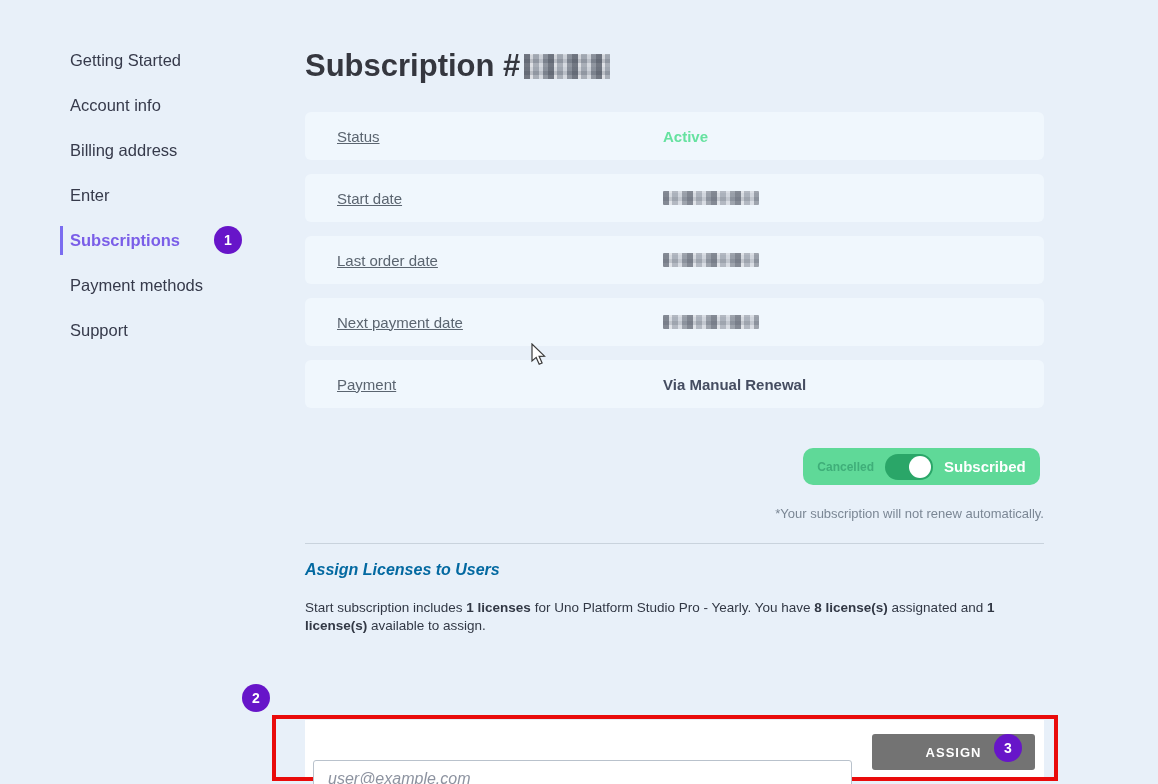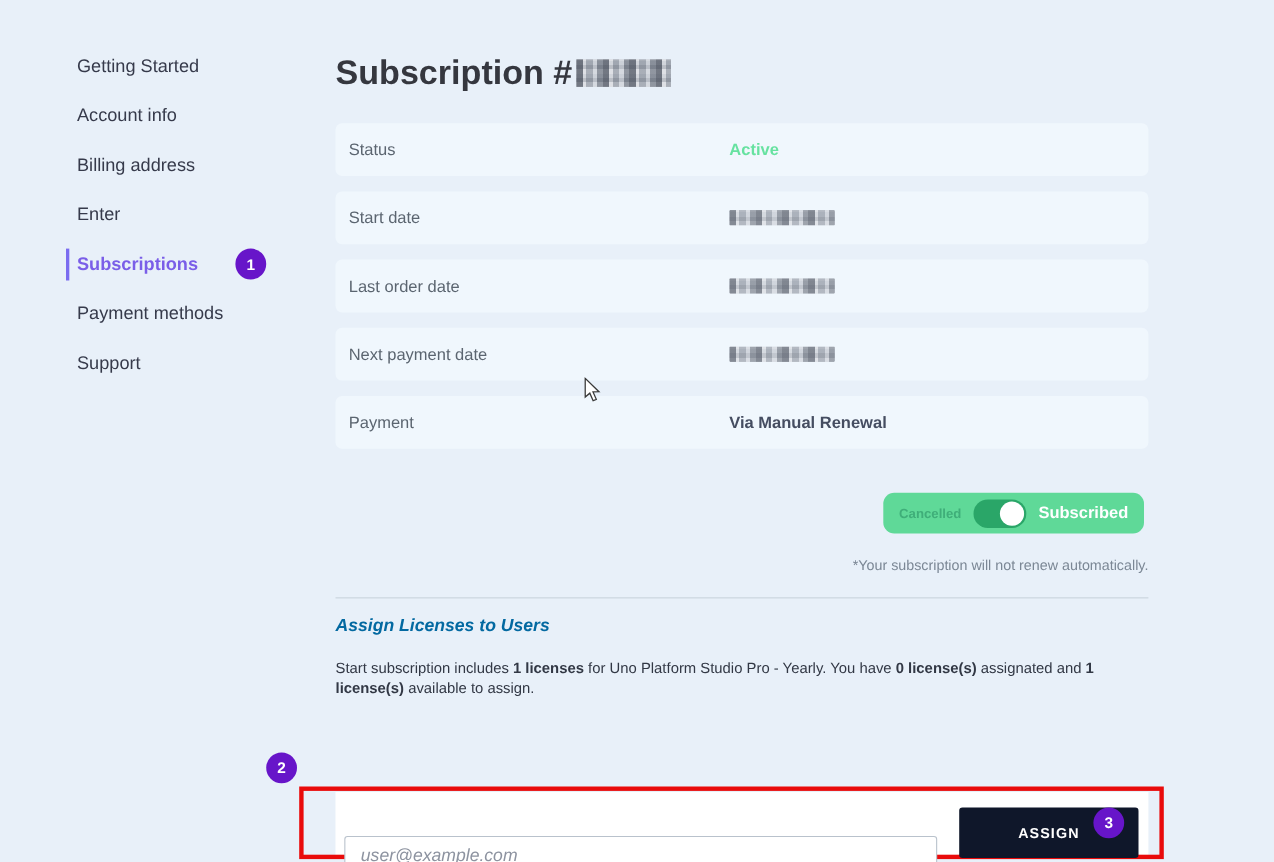--- a/index.html
+++ b/index.html
@@ -35,21 +35,21 @@
       repeating-linear-gradient(0deg, rgba(255,255,255,.3) 0 4px, rgba(90,96,108,.35) 4px 8px,
         rgba(190,195,203,.4) 8px 12px);
   }
   .title-blur { display:inline-block; width:86px; height:25px; margin-left:4px; }
 
   .detail-rows { position:absolute; left:305px; top:112px; width:739px; }
   .detail-row {
     position:relative; height:48px; margin-bottom:14px; background:#f0f7fd;
     border-radius:6px; display:flex; align-items:center;
   }
-  .row-label { margin-left:12px; font-size:15px; color:#5b6570; }
+  .row-label { margin-left:32px; font-size:15px; color:#5b6570;text-decoration:underline; }
   .row-value { position:absolute; left:358px; font-size:15px; font-weight:700; color:#454d61; }
   .status-active { color:#66e2a0; }
   .date-blur { width:96px; height:14px; border-radius:1px; opacity:.85; }
 
   
   .toggle-pill {
     position:absolute; left:803px; top:448px; width:237px; height:37px;
     background:#5fd998; border-radius:10px; display:flex; align-items:center;
     justify-content:center; gap:11px; cursor:pointer;
   }
@@ -79,22 +79,22 @@
     border:4px solid #e90b0b; z-index:2; pointer-events:none;
   }
   .email-input {
     position:absolute; left:313px; top:760px; width:539px; height:38px; z-index:3;
     background:#fff; border:1px solid #b9c2cc; border-radius:3px;
     padding:0 14px; font-size:16px; color:#3a3f4a;
     font-family:"Liberation Sans", sans-serif;
   }
   .email-input::placeholder { font-style:italic; color:#8d93a0; }
   .assign-button {
-    position:absolute; left:872px; top:734px; width:163px; height:46px; z-index:3;
-    background:#0f172a; border:none; border-radius:3px; color:#ffffff;
+    position:absolute; left:872px; top:734px; width:163px; height:36px; z-index:3;
+    background:#737373; border:none; border-radius:3px; color:#ffffff;
     font-weight:700; font-size:13px; letter-spacing:1px; cursor:pointer;
     font-family:"Liberation Sans", sans-serif;
   }
   .step-badge {
     position:absolute; width:28px; height:28px; border-radius:50%; z-index:4;
     background:#6715c9; color:#fff; font-size:14px; font-weight:600;
     display:flex; align-items:center; justify-content:center;
   }
   .badge-1 { left:214px; top:226px; }
   .badge-2 { left:242px; top:684px; }
@@ -152,21 +152,21 @@
         <span class="toggle-knob"></span>
       </span>
     <span class="toggle-on">Subscribed</span>
   </div>
 
   <div class="renew-note">*Your subscription will not renew automatically.</div>
 
   <div class="divider"></div>
 
   <h2 class="assign-heading">Assign Licenses to Users</h2>
-  <p class="assign-desc"><span>Start subscription includes </span><b>1 licenses</b><span> for Uno Platform Studio Pro - Yearly. You have </span><b>0 license(s)</b><span> assignated and </span><b>1 license(s)</b><span> available to assign.</span></p>
+  <p class="assign-desc"><span>Start subscription includes </span><b>1 licenses</b><span> for Uno Platform Studio Pro - Yearly. You have </span><b>8 license(s)</b><span> assignated and </span><b>1 license(s)</b><span> available to assign.</span></p>
 
   <div class="form-panel"></div>
   <div class="annotation-rect"></div>
   <input class="email-input" type="text" placeholder="user@example.com" style="">
   <button class="assign-button">ASSIGN</button>
 
   <div class="step-badge badge-2">2</div>
   <div class="step-badge badge-3">3</div>
 
   <svg class="mouse-cursor" width="16" height="24" viewBox="0 0 16 24">

